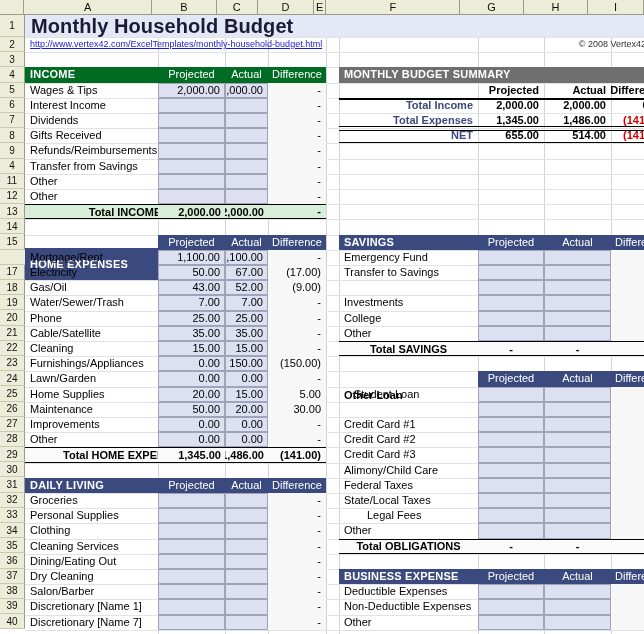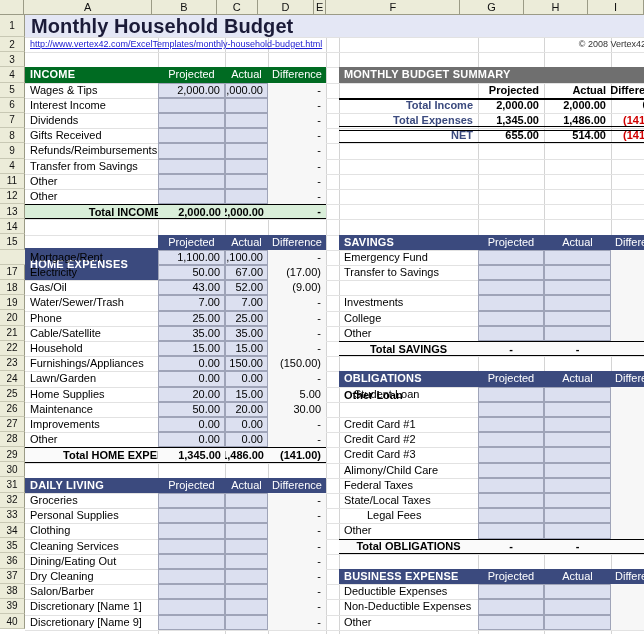--- a/index.html
+++ b/index.html
@@ -237,21 +237,21 @@
       <div class="c inpv" style="left: 200px; top: 280.4px; width: 43px; height: 15.2px;">7.00</div>
       <div class="c diff" style="left: 243px; top: 280.4px; width: 58px; height: 15.2px;">-</div>
       <div class="c lbl" style="left: 0px; top: 295.6px; width: 133px; height: 15.2px;">Phone</div>
       <div class="c inpv" style="left: 133px; top: 295.6px; width: 67px; height: 15.2px;">25.00</div>
       <div class="c inpv" style="left: 200px; top: 295.6px; width: 43px; height: 15.2px;">25.00</div>
       <div class="c diff" style="left: 243px; top: 295.6px; width: 58px; height: 15.2px;">-</div>
       <div class="c lbl" style="left: 0px; top: 310.8px; width: 133px; height: 15.2px;">Cable/Satellite</div>
       <div class="c inpv" style="left: 133px; top: 310.8px; width: 67px; height: 15.2px;">35.00</div>
       <div class="c inpv" style="left: 200px; top: 310.8px; width: 43px; height: 15.2px;">35.00</div>
       <div class="c diff" style="left: 243px; top: 310.8px; width: 58px; height: 15.2px;">-</div>
-      <div class="c lbl" style="left: 0px; top: 326px; width: 133px; height: 15.2px;">Household</div>
+      <div class="c lbl" style="left: 0px; top: 326px; width: 133px; height: 15.2px;">Cleaning</div>
       <div class="c inpv" style="left: 133px; top: 326px; width: 67px; height: 15.2px;">15.00</div>
       <div class="c inpv" style="left: 200px; top: 326px; width: 43px; height: 15.2px;">15.00</div>
       <div class="c diff" style="left: 243px; top: 326px; width: 58px; height: 15.2px;">-</div>
       <div class="c lbl" style="left: 0px; top: 341.2px; width: 133px; height: 15.2px;">Furnishings/Appliances</div>
       <div class="c inpv" style="left: 133px; top: 341.2px; width: 67px; height: 15.2px;">0.00</div>
       <div class="c inpv" style="left: 200px; top: 341.2px; width: 43px; height: 15.2px;">150.00</div>
       <div class="c diff" style="left: 243px; top: 341.2px; width: 58px; height: 15.2px;">(150.00)</div>
       <div class="c lbl" style="left: 0px; top: 356.4px; width: 133px; height: 15.2px;">Lawn/Garden</div>
       <div class="c inpv" style="left: 133px; top: 356.4px; width: 67px; height: 15.2px;">0.00</div>
       <div class="c inpv" style="left: 200px; top: 356.4px; width: 43px; height: 15.2px;">0.00</div>
@@ -306,21 +306,21 @@
       <div class="c inpv" style="left: 200px; top: 554px; width: 43px; height: 15.2px;"></div>
       <div class="c diff" style="left: 243px; top: 554px; width: 58px; height: 15.2px;">-</div>
       <div class="c lbl" style="left: 0px; top: 569.2px; width: 133px; height: 15.2px;">Salon/Barber</div>
       <div class="c inpv" style="left: 133px; top: 569.2px; width: 67px; height: 15.2px;"></div>
       <div class="c inpv" style="left: 200px; top: 569.2px; width: 43px; height: 15.2px;"></div>
       <div class="c diff" style="left: 243px; top: 569.2px; width: 58px; height: 15.2px;">-</div>
       <div class="c lbl" style="left: 0px; top: 584.4px; width: 133px; height: 15.2px;">Discretionary [Name 1]</div>
       <div class="c inpv" style="left: 133px; top: 584.4px; width: 67px; height: 15.2px;"></div>
       <div class="c inpv" style="left: 200px; top: 584.4px; width: 43px; height: 15.2px;"></div>
       <div class="c diff" style="left: 243px; top: 584.4px; width: 58px; height: 15.2px;">-</div>
-      <div class="c lbl" style="left: 0px; top: 599.6px; width: 133px; height: 15.2px;">Discretionary [Name 9]</div>
+      <div class="c lbl" style="left: 0px; top: 599.6px; width: 133px; height: 15.2px;">Discretionary [Name 7]</div>
       <div class="c inpv" style="left: 133px; top: 599.6px; width: 67px; height: 15.2px;"></div>
       <div class="c inpv" style="left: 200px; top: 599.6px; width: 43px; height: 15.2px;"></div>
       <div class="c diff" style="left: 243px; top: 599.6px; width: 58px; height: 15.2px;">-</div>
       <div class="c c hdrbar hdr-gray hdr-title" style="left: 314px; top: 52.4px; width: 330px; height: 15.2px;">MONTHLY BUDGET SUMMARY</div>
       <div class="c sum-hdr" style="left: 453px; top: 67.6px; width: 66px; height: 15.2px;">Projected</div>
       <div class="c sum-hdr" style="left: 519px; top: 67.6px; width: 67px; height: 15.2px;">Actual</div>
       <div class="c sum-hdr" style="left: 586px; top: 67.6px; width: 58px; height: 15.2px;">Difference</div>
       <div style="position: absolute; left: 314px; width: 310px; height: 2px; background: rgb(0, 0, 0); top: 82.8px;"></div>
       <div class="c sum-lbl" style="left: 314px; top: 82.8px; width: 139px; height: 15.2px;">Total Income</div>
       <div class="c sum-val" style="left: 453px; top: 82.8px; width: 66px; height: 15.2px;">2,000.00</div>
@@ -361,21 +361,20 @@
       <div class="c diff" style="left: 586px; top: 295.6px; width: 58px; height: 15.2px;">-</div>
       <div class="c lbl" style="left: 314px; top: 310.8px; width: 139px; height: 15.2px;">Other</div>
       <div class="c inpv" style="left: 453px; top: 310.8px; width: 66px; height: 15.2px;"></div>
       <div class="c inpv" style="left: 519px; top: 310.8px; width: 67px; height: 15.2px;"></div>
       <div class="c diff" style="left: 586px; top: 310.8px; width: 58px; height: 15.2px;">-</div>
       <div class="c tot tot-white ctr bt" style="left: 314px; top: 326px; width: 139px; height: 15.2px;">Total SAVINGS</div>
       <div class="c tot tot-white ctr bt" style="left: 453px; top: 326px; width: 66px; height: 15.2px;">-</div>
       <div class="c tot tot-white ctr bt" style="left: 519px; top: 326px; width: 67px; height: 15.2px;">-</div>
       <div class="c tot tot-white r bt" style="left: 586px; top: 326px; width: 58px; height: 15.2px; padding-right: 5px;">-</div>
       <div style="position: absolute; left: 314px; width: 310px; height: 1px; background: rgb(0, 0, 0); top: 340.2px;"></div>
-      <div class="c c hdrbar hdr-blue hdr-title" style="left: 314px; top: 356.4px; width: 139px; height: 15.2px;">OBLIGATIONS</div>
       <div class="c c hdrbar hdr-blue hdr-lbl" style="left: 453px; top: 356.4px; width: 66px; height: 15.2px;">Projected</div>
       <div class="c c hdrbar hdr-blue hdr-lbl" style="left: 519px; top: 356.4px; width: 67px; height: 15.2px;">Actual</div>
       <div class="c c hdrbar hdr-blue hdr-lbl" style="left: 586px; top: 356.4px; width: 58px; height: 15.2px;">Difference</div>
       <div class="c lbl" style="left: 324px; top: 371.6px; width: 155px; height: 15.2px;">Student Loan</div>
       <div class="c inpv" style="left: 453px; top: 371.6px; width: 66px; height: 15.2px;"></div>
       <div class="c inpv" style="left: 519px; top: 371.6px; width: 67px; height: 15.2px;"></div>
       <div class="c diff" style="left: 586px; top: 371.6px; width: 58px; height: 15.2px;">-</div>
       <div class="c lbl" style="left: 314px; top: 373px; width: 139px; height: 15.2px; font-weight: bold;">Other Loan</div>
       <div class="c inpv" style="left: 453px; top: 386.8px; width: 66px; height: 15.2px;"></div>
       <div class="c inpv" style="left: 519px; top: 386.8px; width: 67px; height: 15.2px;"></div>

